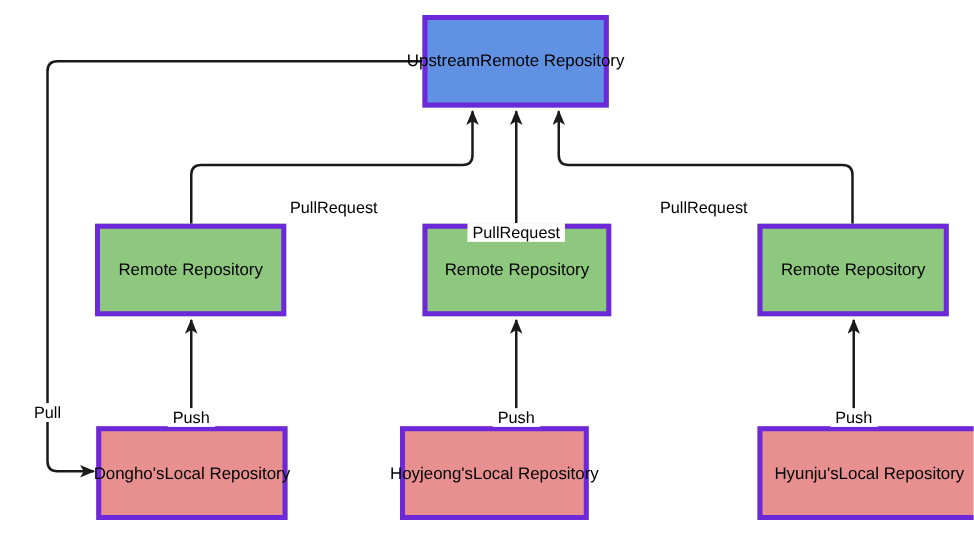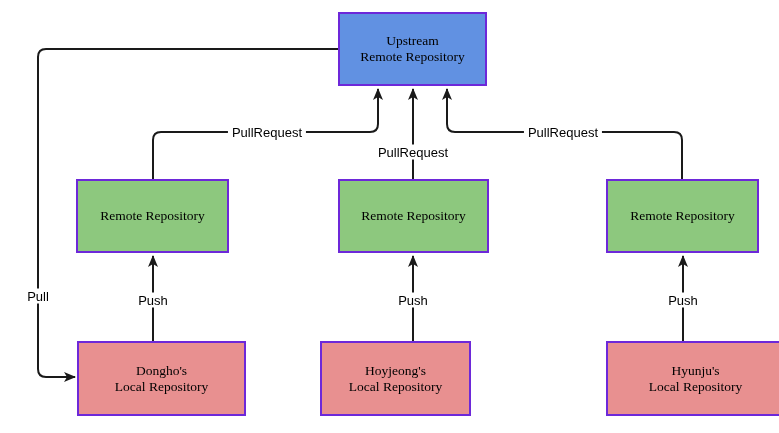--- a/index.html
+++ b/index.html
@@ -8,39 +8,38 @@
     width:779px;height:433px;
     background:#ffffff;
     font-family:"Liberation Sans","DejaVu Sans",sans-serif;
     color:#000;
     overflow:hidden;
   }
   #edges{position:absolute;left:0;top:0;width:779px;height:433px;}
   .box{
     position:absolute;
     box-sizing:border-box;
-    border:2px solid #6d28d9;
+    border:4px solid #6d28d9;
     display:flex;
-    flex-direction:column;
     align-items:center;
     justify-content:center;
     text-align:center;
     font-size:13.5px;
     line-height:16px;
     white-space:nowrap;
-    font-family:Liberation Serif, serif;
   }
   .edge-label{
     position:absolute;
     transform:translate(-50%,-50%);
     background:#ffffff;
     padding:0 4px;
     font-size:13px;
     line-height:15px;
     white-space:nowrap;
+    margin-top:34px;
   }
 </style>
 </head>
 <body>
 
 <div id="canvas">
 
   <svg id="edges" width="779" height="433" viewBox="0 0 779 433" fill="none" xmlns="http://www.w3.org/2000/svg">
     <defs>
       <marker id="arrowhead" viewBox="0 0 12 10" refX="11" refY="5" markerWidth="12" markerHeight="10" orient="auto" markerUnits="userSpaceOnUse">
@@ -71,21 +70,21 @@
   </div>
 
   <div class="box" style="left: 338px; top: 179px; width: 151px; height: 74px; background-color: rgb(141, 200, 126);">
     <div>Remote Repository</div>
   </div>
 
   <div class="box" style="left: 606px; top: 179px; width: 153px; height: 74px; background-color: rgb(141, 200, 126);">
     <div>Remote Repository</div>
   </div>
 
-  <div class="box" style="left: 77px; top: 341px; width: 169px; height: 75px; background-color: rgb(232, 144, 144);">
+  <div class="box" style="left: 77px; top: 341px; width: 153px; height: 75px; background-color: rgb(232, 144, 144);">
     <div>Dongho's</div>
     <div>Local Repository</div>
   </div>
 
   <div class="box" style="left: 320px; top: 341px; width: 151px; height: 75px; background-color: rgb(232, 144, 144);">
     <div>Hoyjeong's</div>
     <div>Local Repository</div>
   </div>
 
   <div class="box" style="left: 606px; top: 341px; width: 179px; height: 75px; background-color: rgb(232, 144, 144);">

